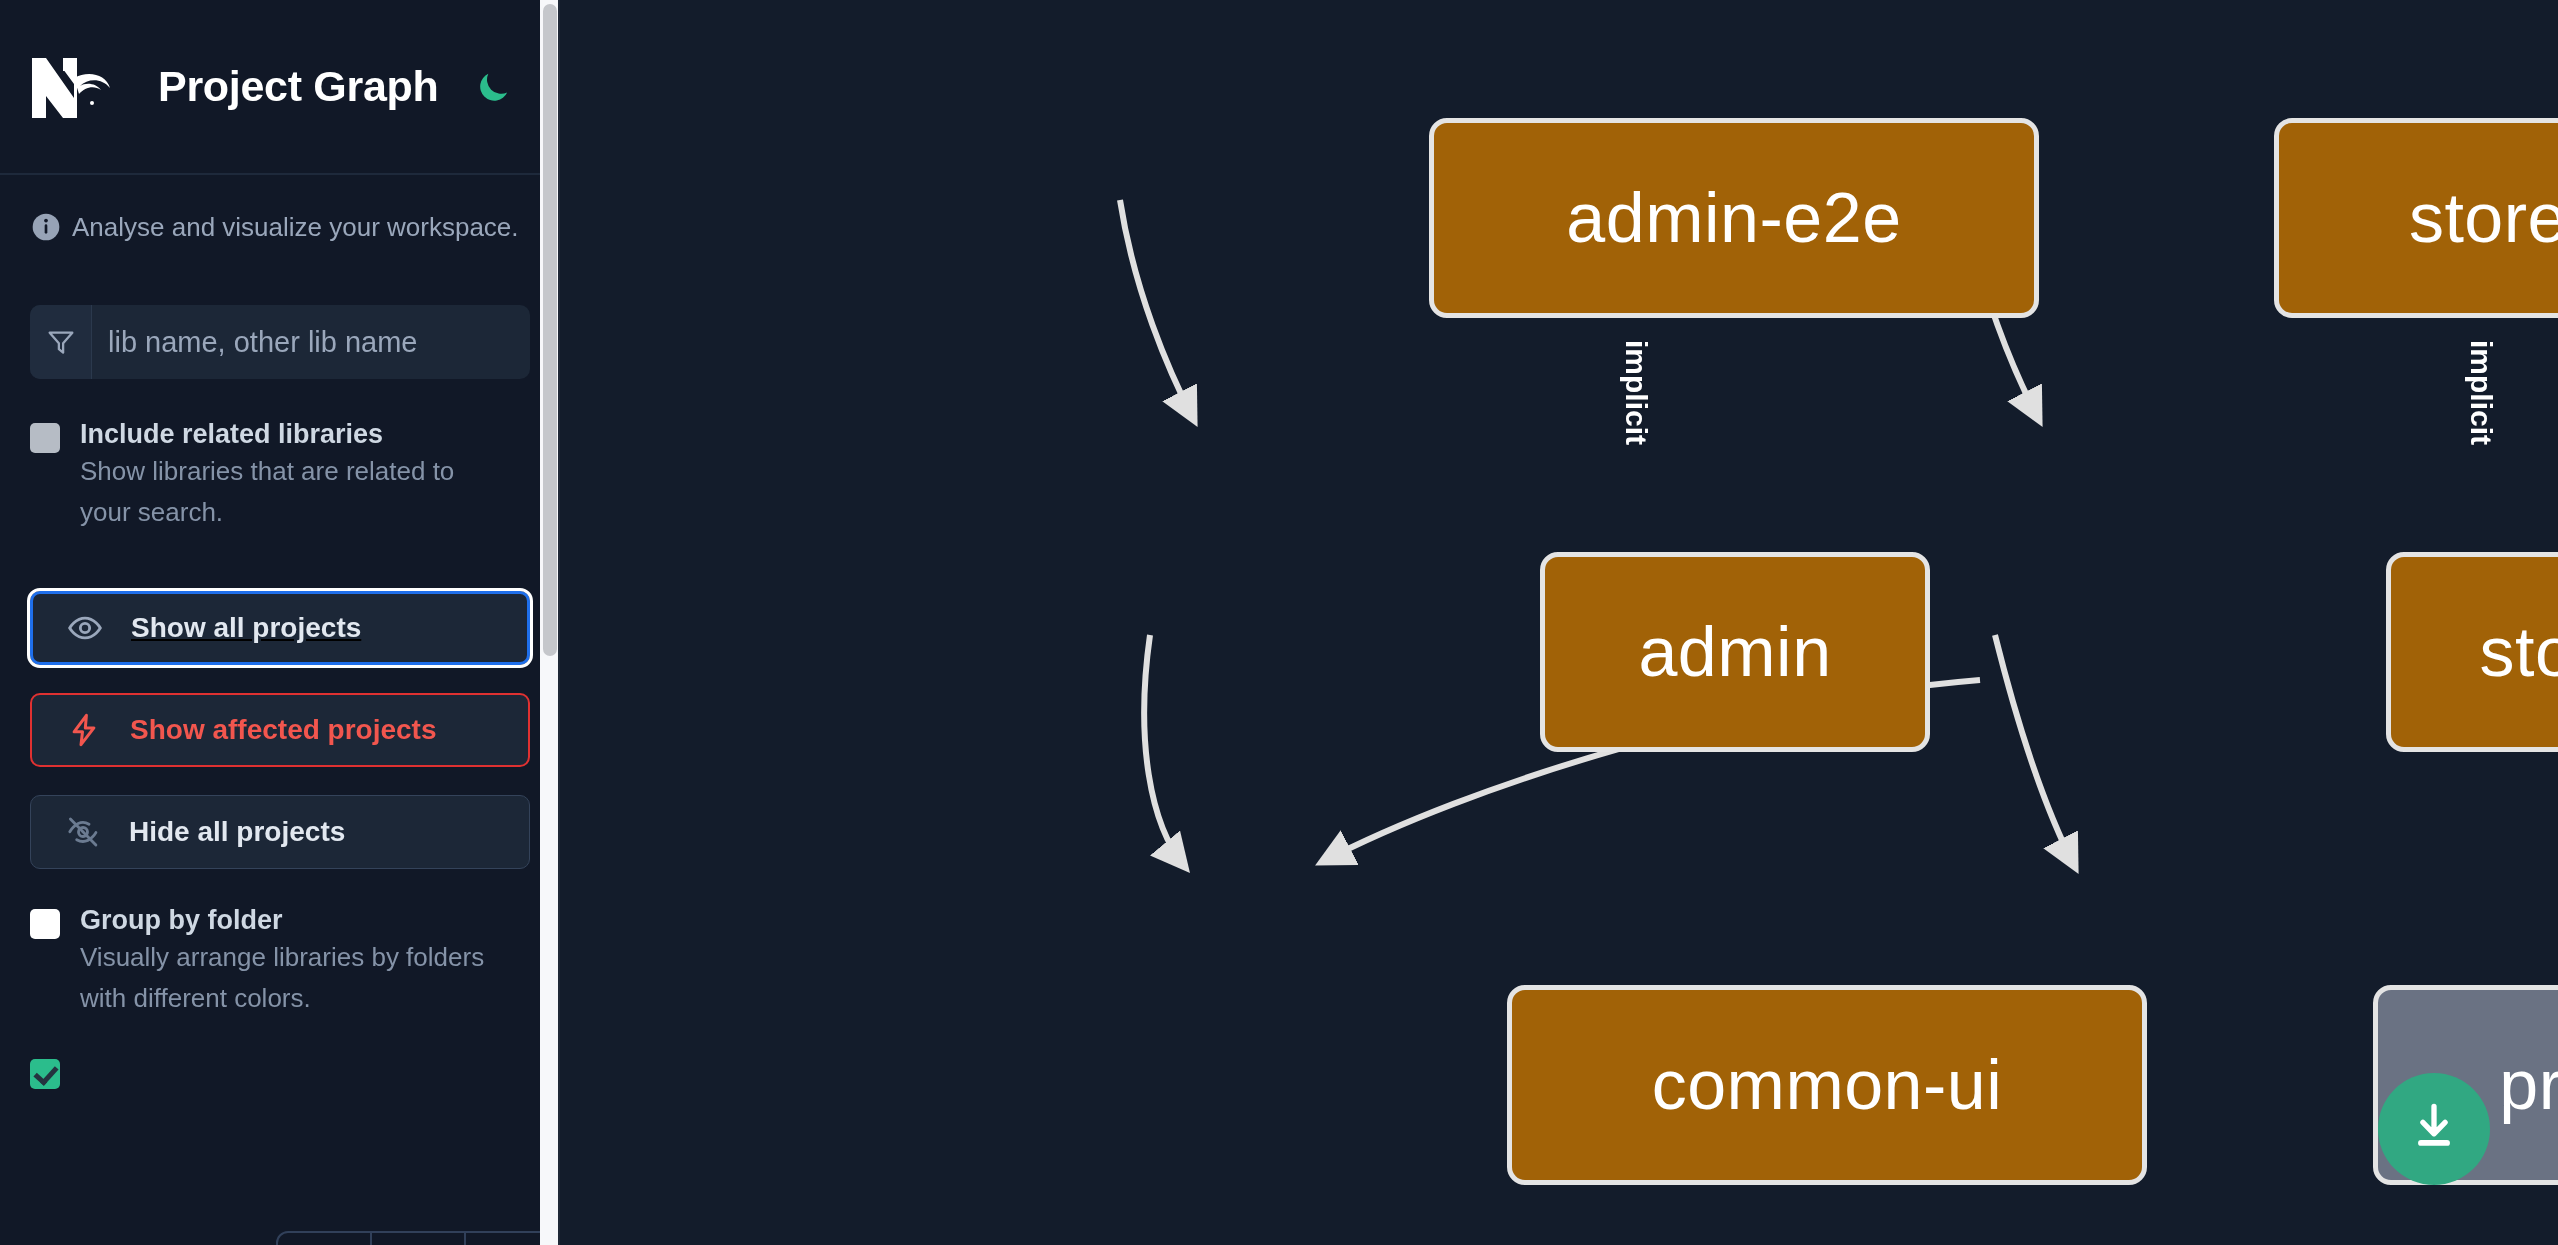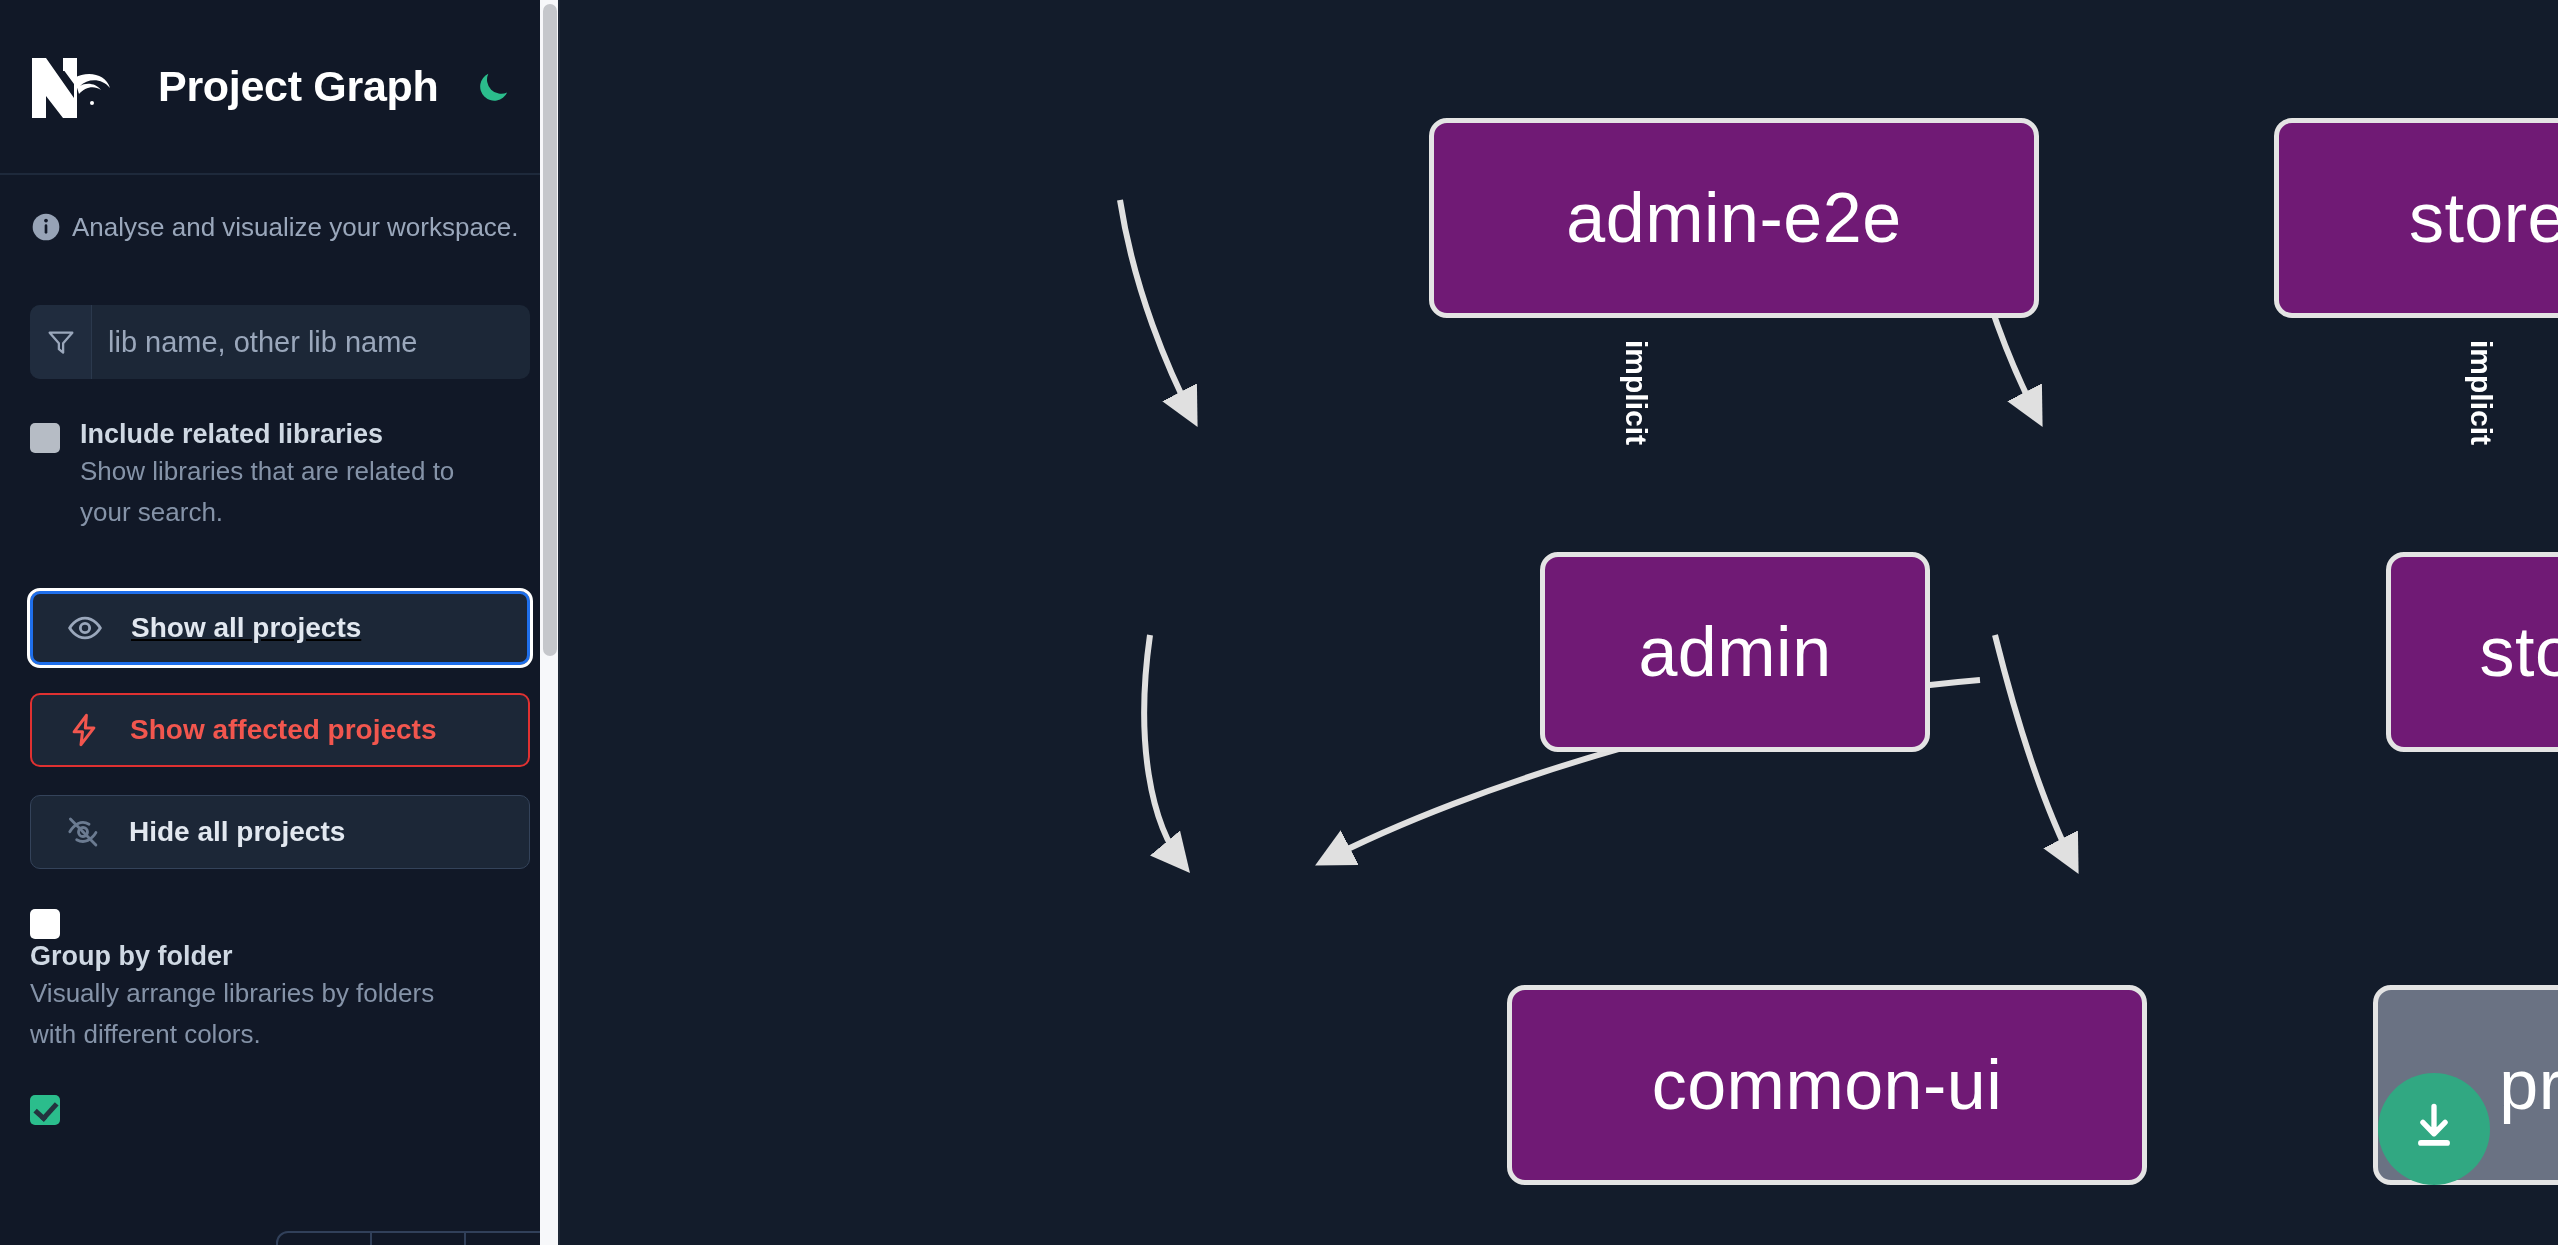--- a/index.html
+++ b/index.html
@@ -96,21 +96,21 @@
     padding: 0 16px;
   }
   .search-input::placeholder { color: #9aa7bb; opacity: 1; }
 
   
   .chk-row {
     display: flex;
     padding: 0 30px;
     margin-top: 38px;
   }
-  .chk-row.tight { margin-top: 34px; flex-direction: column; }
+  .chk-row.tight { margin-top: 34px; }
   .chk-box {
     flex: 0 0 30px;
     width: 30px; height: 30px;
     border-radius: 5px;
     margin-top: 6px;
     margin-right: 20px;
     position: relative;
   }
   .chk-box.gray  { background: #b6bcc5; }
   .chk-box.white { background: #ffffff; }
@@ -194,21 +194,21 @@
     border-radius: 18px;
     border: 5px solid #e4e4e4;
     display: flex; align-items: center; justify-content: center;
     color: #ffffff;
     font-size: 70px;
     font-weight: 400;
     letter-spacing: 0.5px;
     cursor: pointer;
     z-index: 2;
   }
-  .node.pink { background: #701a75; }
+  .node.pink { background: #a16207; }
   .node.gray { background: #6a7283; }
 
   .edge-label {
     position: absolute;
     color: #ffffff;
     font-size: 30px;
     font-weight: 700;
     transform: rotate(90deg);
     transform-origin: left top;
     white-space: nowrap;

